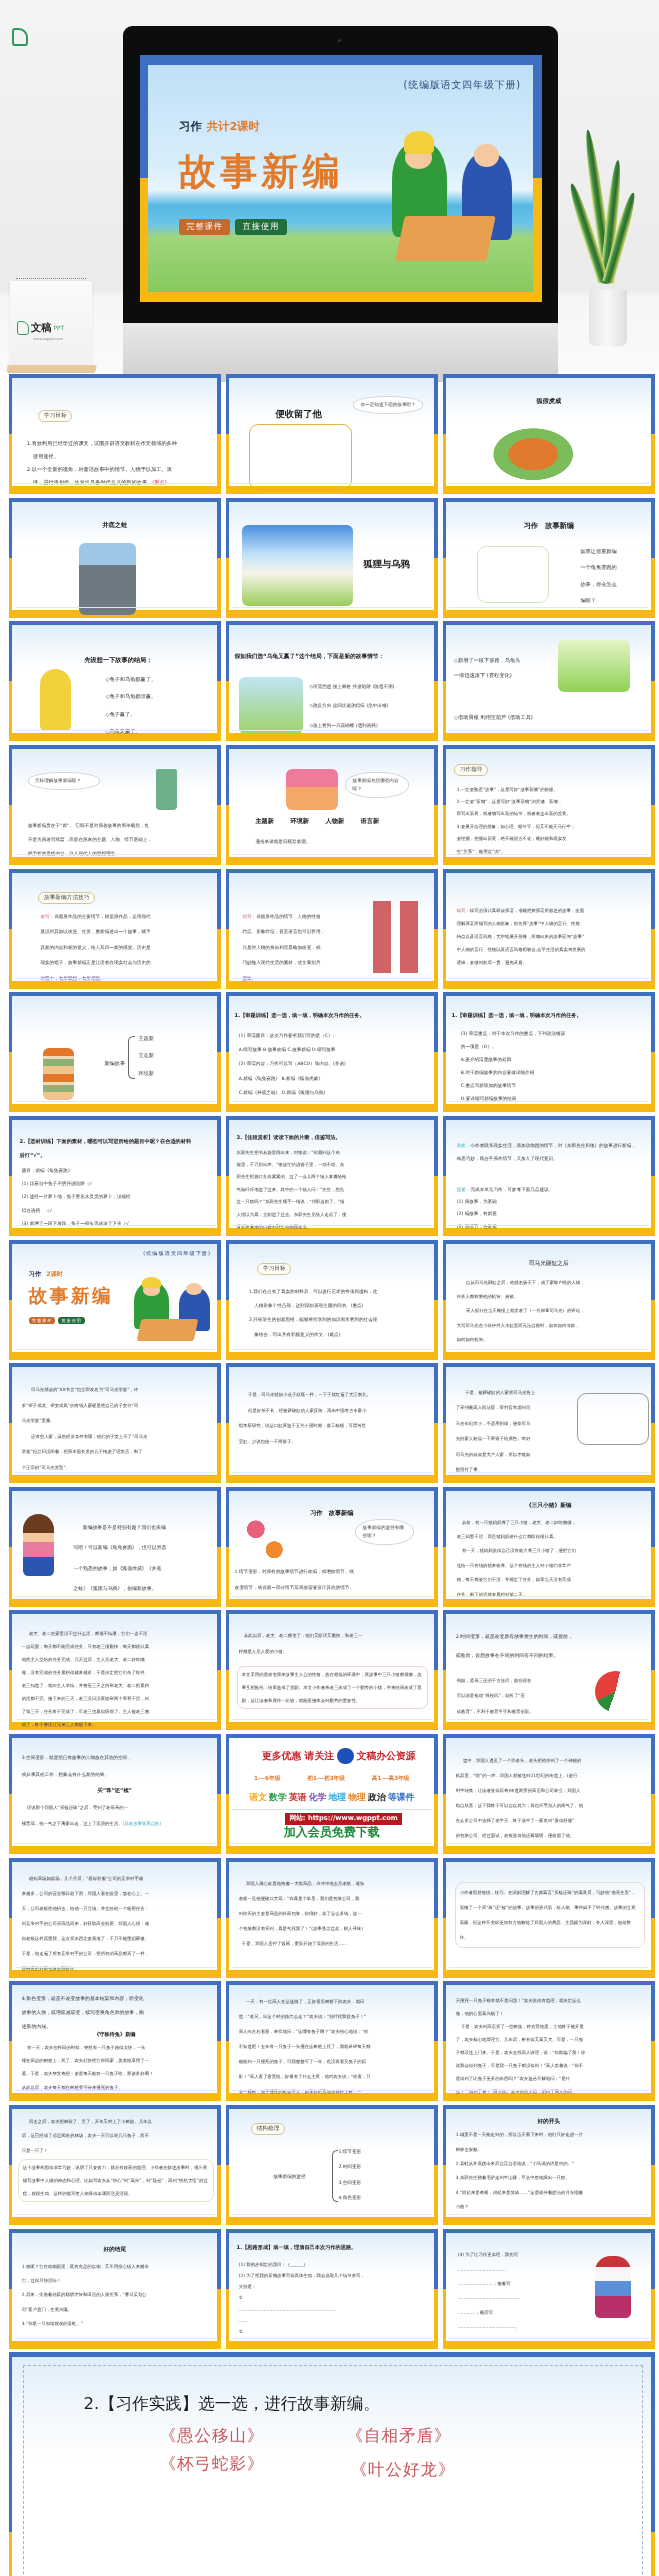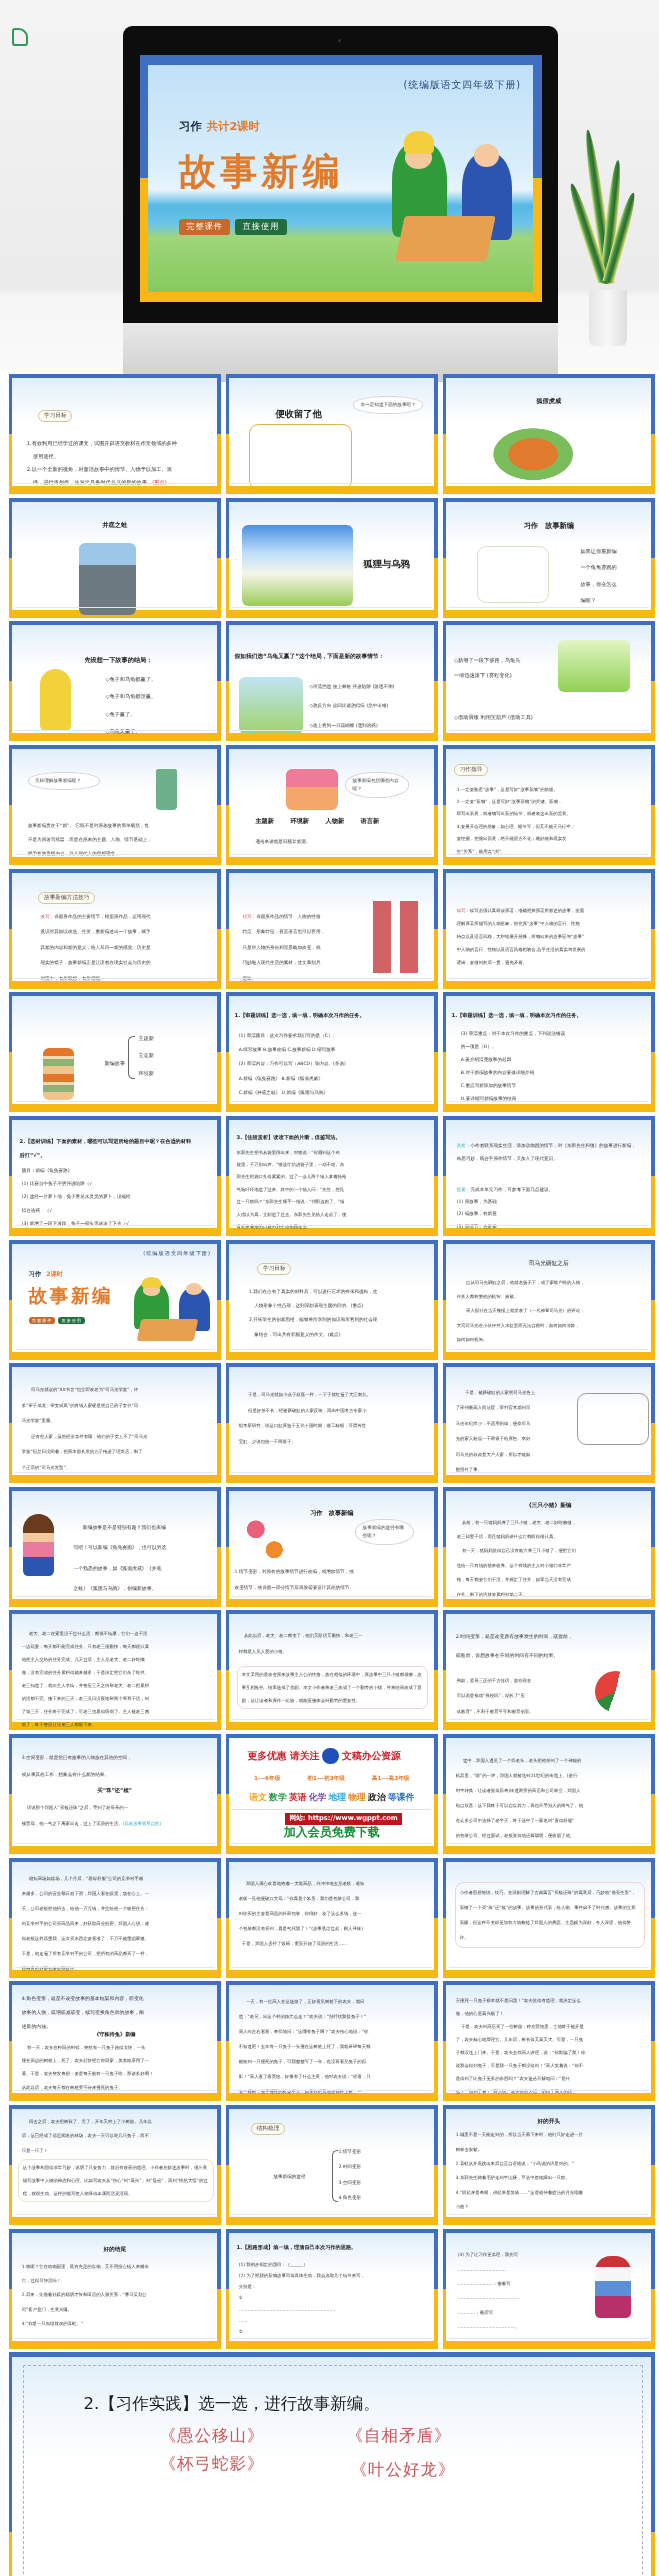--- a/index.html
+++ b/index.html
@@ -47,33 +47,43 @@
   .cloud { position: absolute; border: 0.8px solid #cfd6de; border-radius: 45%; background: #fff; font-size: 4.6px; color: #444; padding: 4.1px 6.2px; line-height: 8.2px; }
   .frame { position: absolute; border: 1.5px solid #88c06a; border-radius: 9.3px; }
   .pic { position: absolute; border-radius: 6.2px; }
   .brace { position: absolute; border: 0.8px solid #666; border-right: none; border-radius: 5.2px 0 0 5.2px; }
   .final { position: absolute; left: 8.8px; top: 2352px; width: 646px; height: 359px; background: linear-gradient(#3e6fc1 0 50%, #f7b814 50% 100%); overflow: hidden; }
   .final .inner { position: absolute; left: 3.6px; top: 4.6px; right: 4.1px; bottom: 8.2px; background: linear-gradient(#dfeefa 0%, #f3f8fd 16%, #ffffff 30%); }
   .final .dash { position: absolute; left: 10.8px; top: 8.2px; right: 8.2px; bottom: 13px; border: 0.5px dashed #a9b3bf; }
   .final .heading { position: absolute; left: 71px; top: 36px; font-size: 16.5px; color: #1d1d1d; }
   .final .opt { position: absolute; font-size: 16.5px; color: #c8575c; letter-spacing: 1px; }
   .final .para { position: absolute; left: 71px; top: 135px; width: 484px; font-size: 14.4px; line-height: 31px; color: #1d1d1d; letter-spacing: 1px; }
-  .ad-title { position: absolute; left: 18px; right: 4.1px; top: 10.3px; font-size: 9.8px; font-weight: bold; color: #c8232b; }
+  .ad-title { position: absolute; left: 18px; right: 4.1px; top: 10.3px; text-align: center; font-size: 9.8px; font-weight: bold; color: #c8232b; }
   .ad-logo { display: inline-block; width: 16.5px; height: 16.5px; border-radius: 50%; background: #1f4fb8; vertical-align: middle; margin: 0 3.1px; }
   .ad-grades { position: absolute; left: 0; right: 0; top: 37px; display: flex; justify-content: space-around; font-size: 5.7px; color: #e07b2c; font-weight: bold; padding: 0 11.3px; }
   .ad-subjects { position: absolute; left: 0; right: 0; top: 54px; text-align: center; font-size: 8.8px; font-weight: bold; font-family: Liberation Serif, serif; }
   .ad-url { position: absolute; left: 56px; top: 75px; background: #b8171e; color: #fff; font-size: 6.7px; font-weight: bold; padding: 1.5px 4.1px; }
   .ad-join { position: absolute; left: 0; right: 0; top: 86px; text-align: center; font-size: 12px; font-weight: bold; color: #1a8a3a; }
 </style>
 </head>
 <body>
 
 <div class="hero">
   <div class="logo">
     <div class="mark"></div>
+  </div>
+  <div class="calendar">
+    <div class="rings"></div>
+    <div style="position:absolute;left:7.2px;top:40px;display:flex;align-items:center;gap:2.1px;">
+      <div style="width:11.3px;height:13.4px;border:1.5px solid #2f9a5c;border-radius:2.6px 7.2px 2.6px 2.6px;"></div>
+      <span style="font-size:10.3px;color:#222;font-weight:bold;font-family:'DejaVu Sans',sans-serif;">文稿</span>
+      <span style="font-size:5.7px;color:#2f9a5c;">PPT</span>
+    </div>
+    <div style="position:absolute;left:23px;top:56px;font-size:3.6px;color:#999;">www.wgppt.com</div>
+    <div class="base"></div>
   </div>
   <div class="monitor">
     <div class="cam"></div>
     <div class="cover" style="left:16.5px;top:29px;width:402px;height:247px;">
       <div class="inner">
         <div class="edition" style="font-size:9.8px;">(统编版语文四年级下册)</div>
         <div class="kicker" style="font-size:11.3px;">
           <span>习作</span><span class="lessons">共计2课时</span>
         </div>
         <div class="big-title" style="font-size:37px;">故事新编</div>

